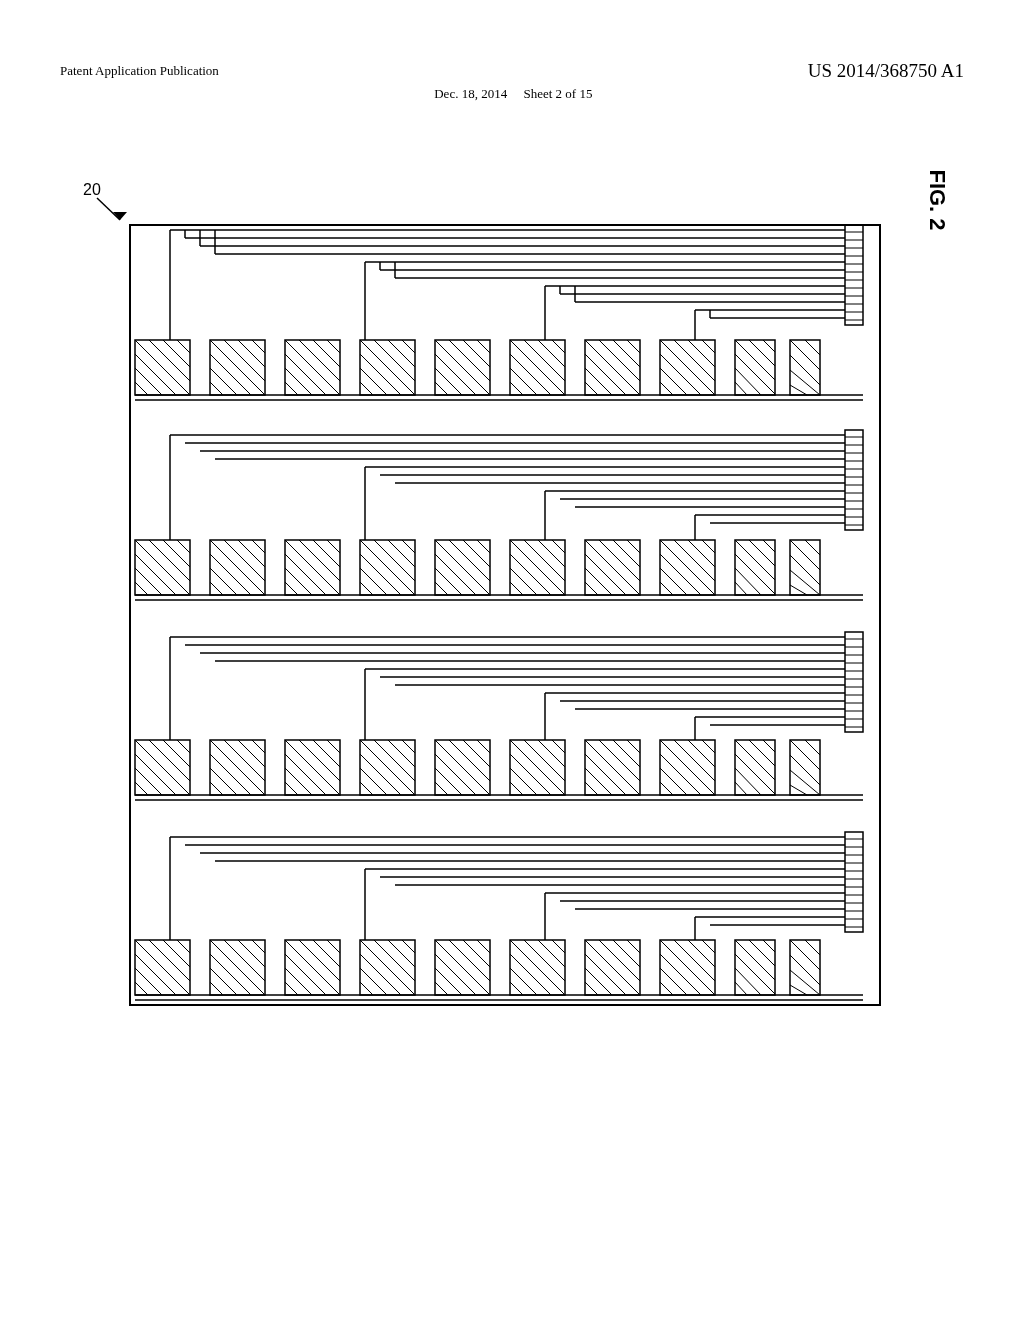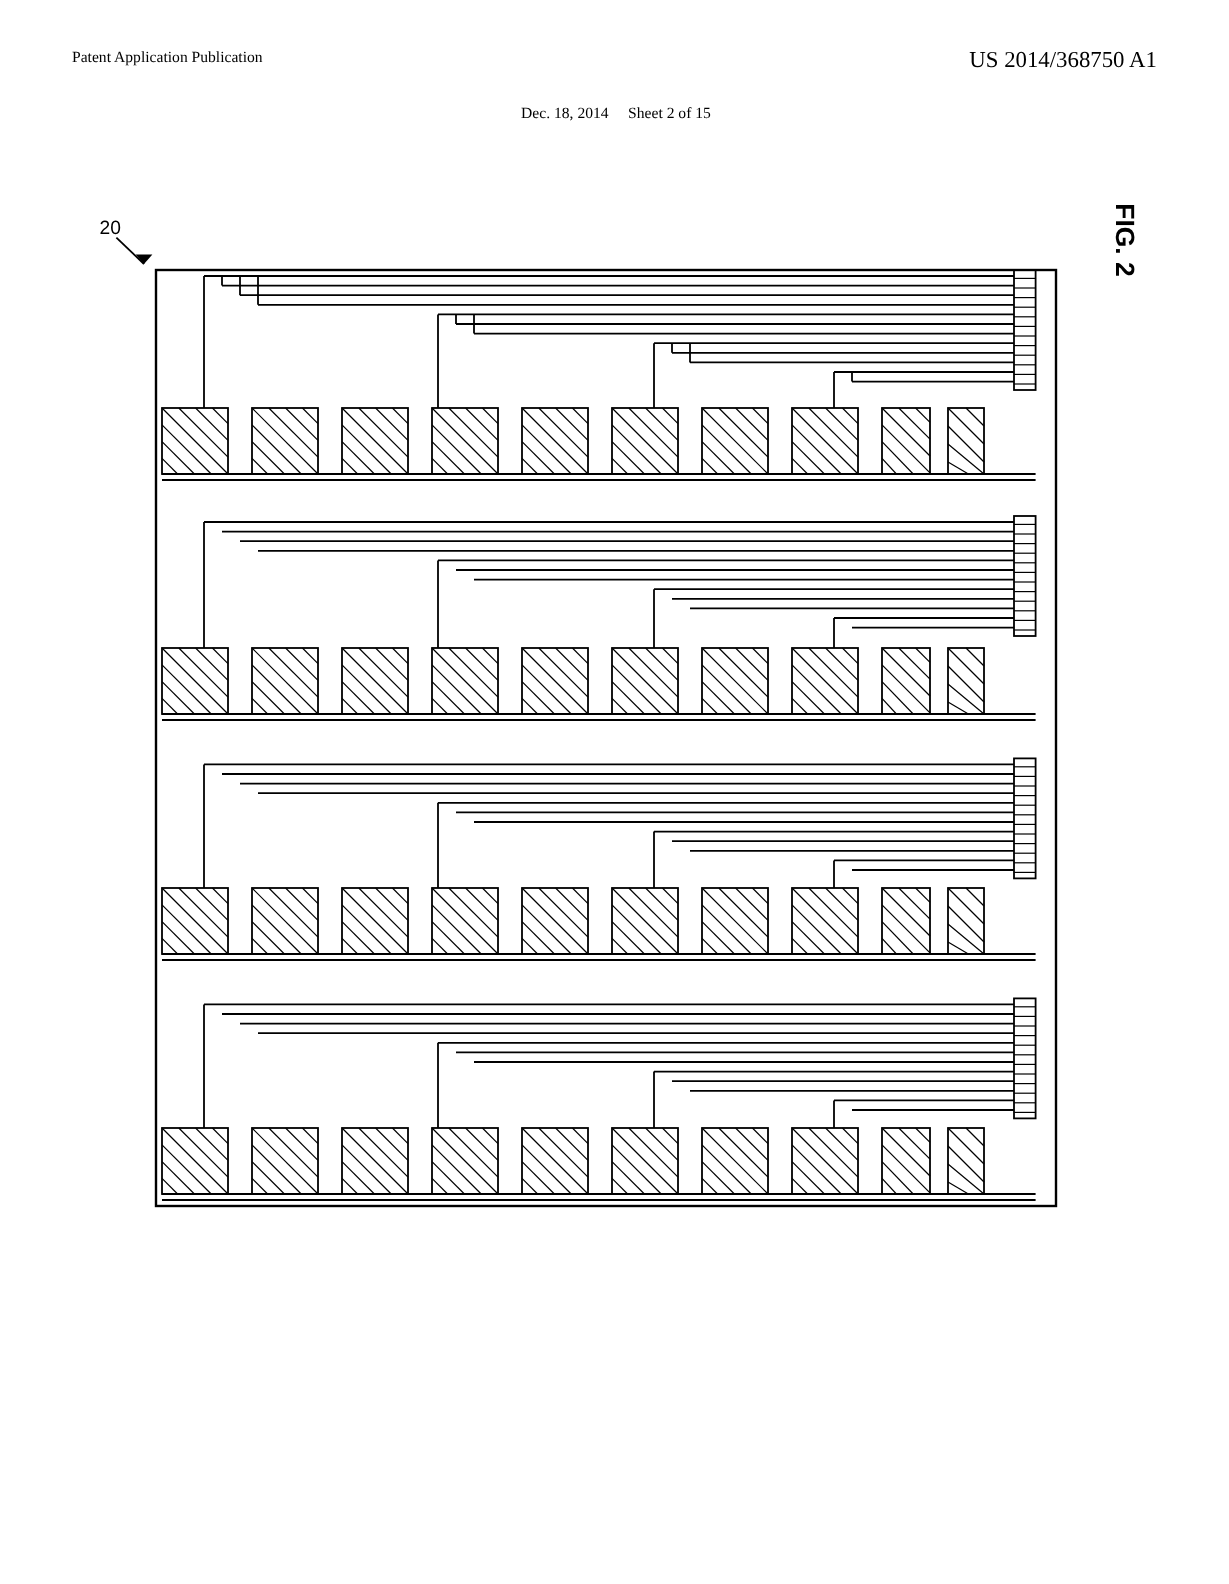--- a/index.html
+++ b/index.html
@@ -12,21 +12,21 @@
       position: relative;
     }
 
     .page-header {
       position: absolute;
       top: 40px;
       left: 60px;
       right: 60px;
       display: flex;
       justify-content: space-between;
-      align-items: flex-start;
+      align-items: center;
       font-size: 14px;
     }
 
     .header-left {
       font-size: 13px;
       font-weight: normal;
     }
 
     .header-center {
       font-size: 13px;

